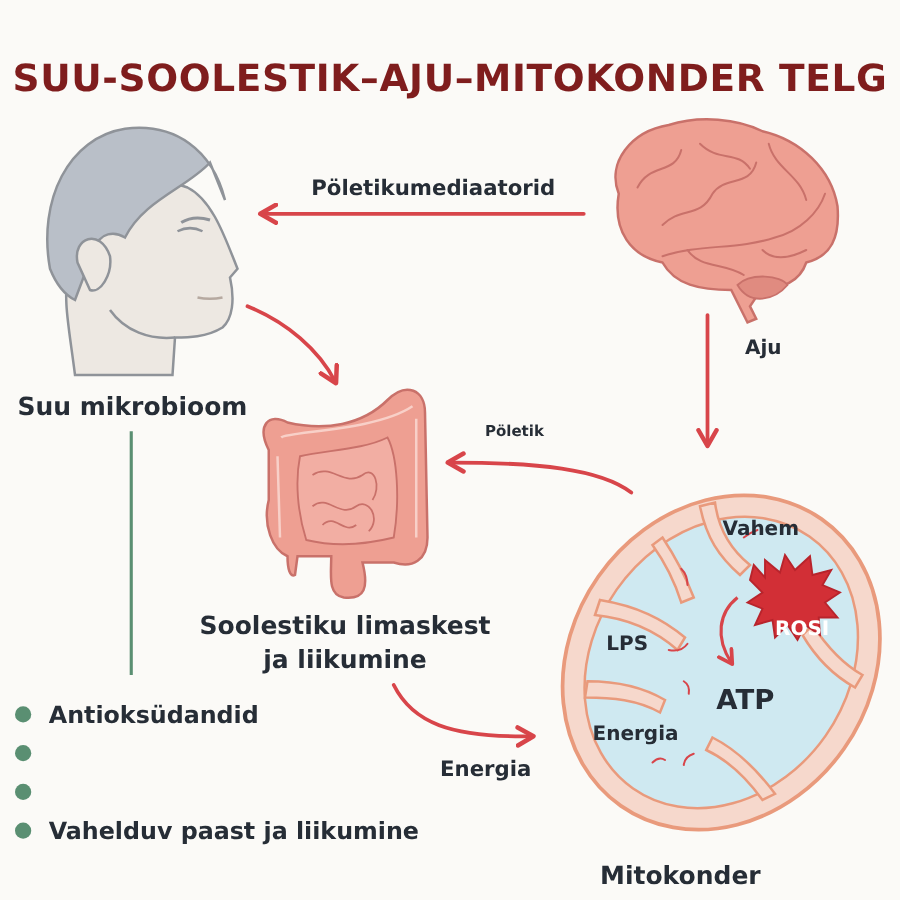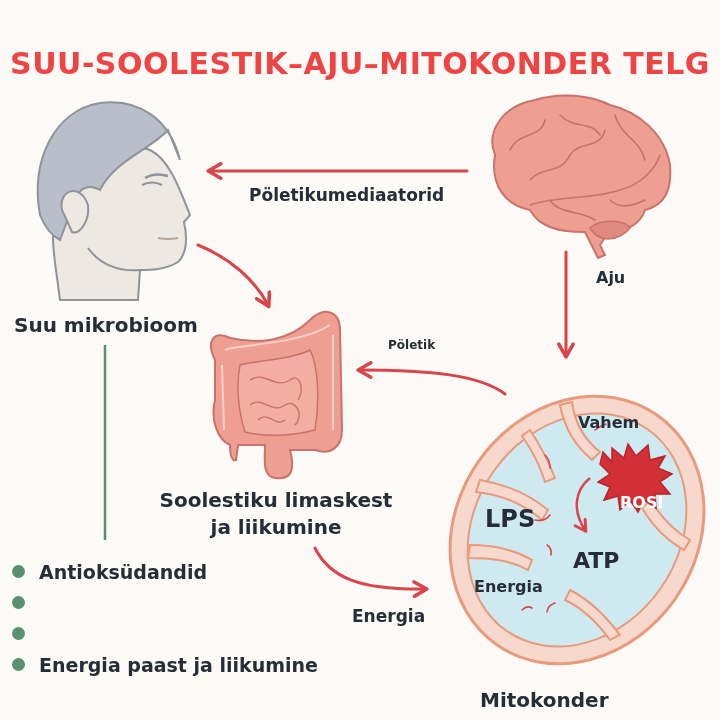--- a/index.html
+++ b/index.html
@@ -1,19 +1,19 @@
 <!DOCTYPE html>
 <html><head>
 <meta charset="utf-8">
 <style>
   html, body { margin:0; padding:0; }
   body { width:720px; height:720px; background:#fbfaf7; position:relative; overflow:hidden;
          font-family:"DejaVu Sans", sans-serif; color:#262d36; }
   .title { position:absolute; left:0; top:46px; width:720px; text-align:center;
-           font-size:30px; font-weight:bold; letter-spacing:0.5px; color:#ef4444; }
+           font-size:30px; font-weight:bold; letter-spacing:0.5px; color:#7f1d1d; }
   .lbl { position:absolute; font-weight:bold; color:#262d36; white-space:nowrap; }
   svg.art { position:absolute; left:0; top:0; }
   ul.list { position:absolute; left:12px; top:556px; margin:0; padding:0; list-style:none;text-align:center; }
   ul.list li { height:31px; display:flex; align-items:center; font-size:19px; font-weight:bold; }
   .dot { width:13px; height:13px; border-radius:50%; background:#5a8f72; margin-right:14px; flex:none; }
 </style>
 </head>
 <body>
 
 <div class="title">SUU-SOOLESTIK–AJU–MITOKONDER TELG</div>
@@ -93,38 +93,38 @@
 
   <line x1="105" y1="345" x2="105" y2="540" stroke="#5a8f72" stroke-width="2.5"></line>
 </svg>
 
 <div class="lbl" style="left:14px;top:313px;font-size:20px;">Suu mikrobioom</div>
 <div class="lbl" style="left:596px;top:268px;font-size:16px;">Aju</div>
 <div class="lbl" style="left:156px;top:488px;font-size:20px;width:240px;text-align:center;">Soolestiku limaskest</div>
 <div class="lbl" style="left:156px;top:515px;font-size:20px;width:240px;text-align:center;">ja liikumine</div>
 <div class="lbl" style="left:480px;top:666px;font-size:20px;margin-top:22px;">Mitokonder</div>
 
-<div class="lbl" style="left:249px;top:141px;font-size:17px;margin-top:44px;">Pöletikumediaatorid</div>
+<div class="lbl" style="left:249px;top:141px;font-size:17px;">Pöletikumediaatorid</div>
 <div class="lbl" style="left:388px;top:338px;font-size:12px;">Pöletik</div>
 <div class="lbl" style="left:352px;top:606px;font-size:17px;">Energia</div>
 
 <div class="lbl" style="left:578px;top:413px;font-size:16px;">Vahem</div>
 <div class="lbl" style="left:620px;top:462px;font-size:16px;color:#fff;margin-top:31px;">ROSI</div>
-<div class="lbl" style="left:485px;top:505px;font-size:24px;">LPS</div>
+<div class="lbl" style="left:485px;top:505px;font-size:16px;">LPS</div>
 <div class="lbl" style="left:573px;top:548px;font-size:22px;">ATP</div>
 <div class="lbl" style="left:474px;top:577px;font-size:16px;">Energia</div>
 
 <ul class="list">
   <li>
       <span class="dot"></span>
       <span>Antioksüdandid</span>
     </li>
   <li>
       <span class="dot"></span>
     </li>
   <li>
       <span class="dot"></span>
     </li>
   <li>
       <span class="dot"></span>
-      <span>Energia paast ja liikumine</span>
+      <span>Vahelduv paast ja liikumine</span>
     </li>
 </ul>
 
 </body></html>

